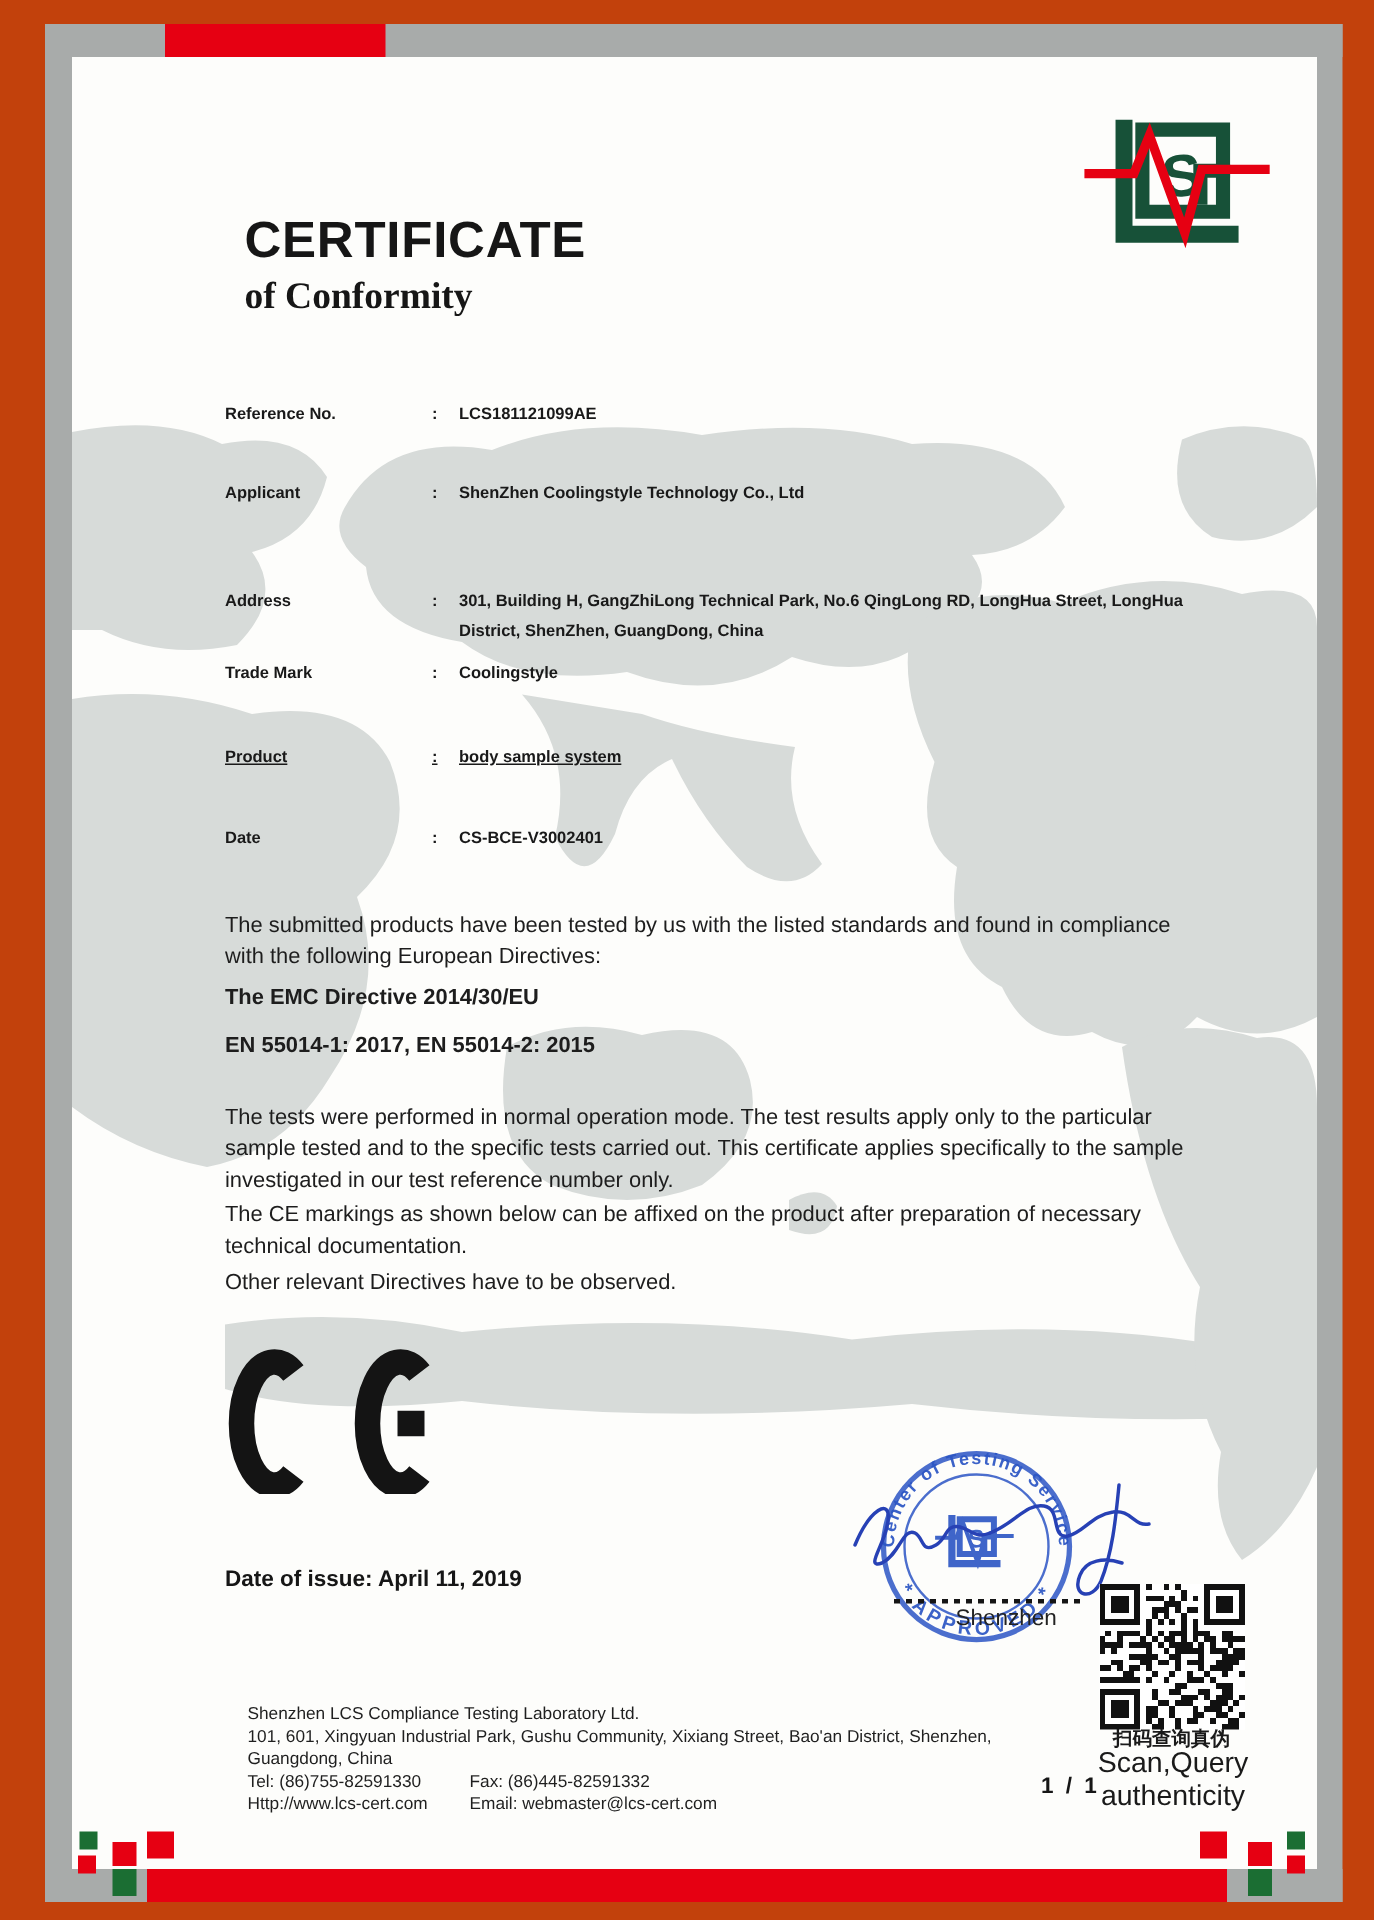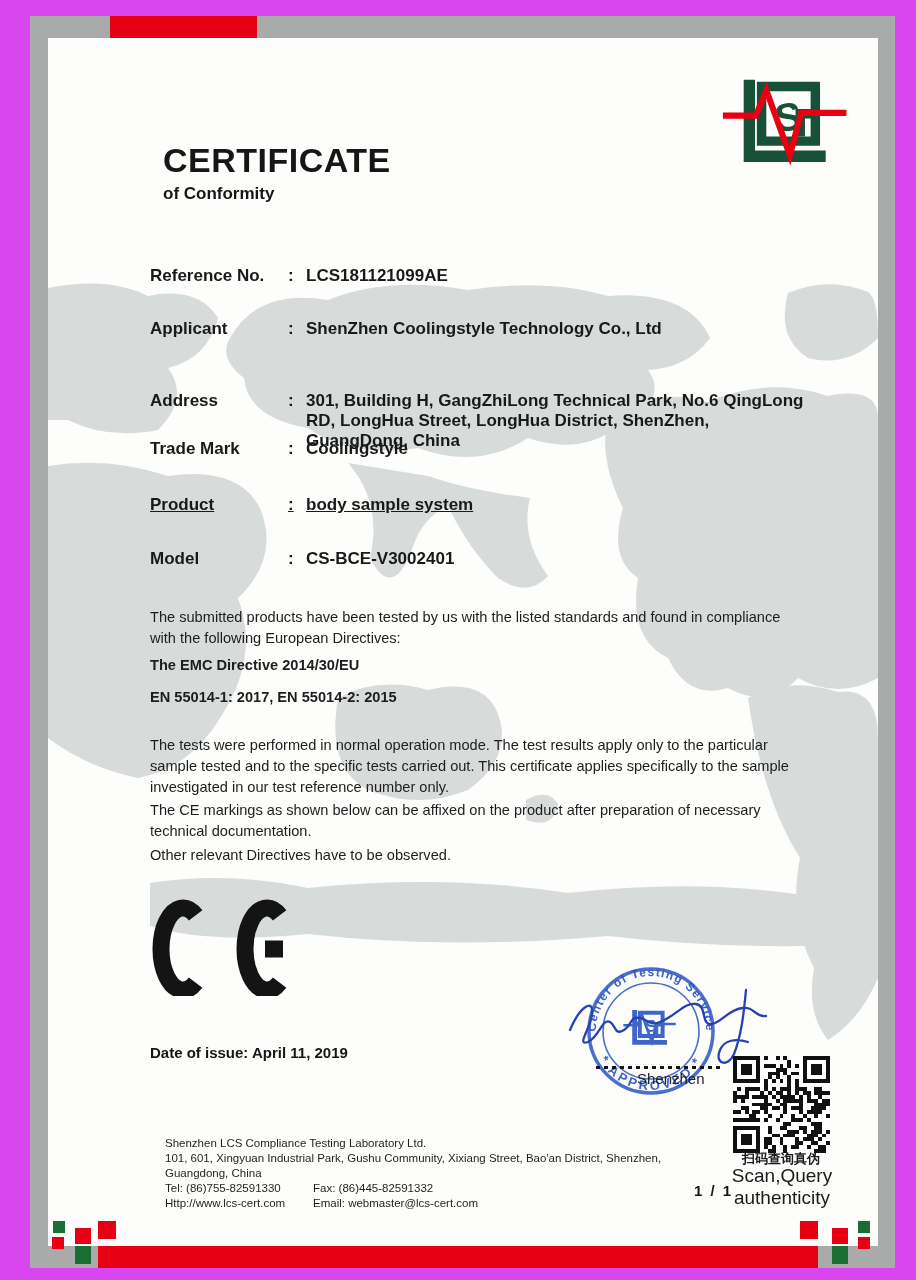--- a/index.html
+++ b/index.html
@@ -1,34 +1,34 @@
 <!DOCTYPE html>
 <html><head>
 <meta charset="utf-8">
 <style>
   html,body{margin:0;padding:0;background:#f4f3ef;}
-  .page{position:relative;width:916px;height:1280px;background:#d946ef;overflow:hidden;
+  .page{position:relative;width:916px;height:1280px;background:#c2410c;overflow:hidden;
         font-family:"Liberation Sans","DejaVu Sans",sans-serif;color:#111;}
   .abs{position:absolute;}
 
   
   .frame{background:#a8abaa;}
   .paper{left:48px;top:38px;width:830px;height:1208px;background:#fdfdfb;overflow:hidden;}
   .map-svg{position:absolute;left:0;top:0;}
 
   
   .sq-red{background:#e60012;}
   .sq-green{background:#1b6e33;}
 
   
   .t1{font-size:34px;font-weight:700;letter-spacing:.5px;color:#161616;}
-  .t2{font-size:17px;font-weight:700;color:#161616;}
+  .t2{font-size:25px;font-weight:700;color:#161616;font-family:Liberation Serif, serif;}
 
   
-  .frow{display:grid;grid-template-columns:138px 18px 520px;font-size:17px;font-weight:700;
+  .frow{display:grid;grid-template-columns:138px 18px 520px;font-size:11px;font-weight:700;
         line-height:20px;color:#191919;}
   .frow .lbl{white-space:nowrap;}
 
   .para{font-size:14.6px;line-height:21px;color:#1d1d1d;width:658px;}
   .bold{font-weight:700;}
 
   .date-line{font-size:15px;font-weight:700;color:#161616;}
 
   .dotline{height:3px;background:repeating-linear-gradient(90deg,#151515 0 4px,transparent 4px 8px);}
   .manager{font-size:15px;color:#222;}
@@ -122,21 +122,21 @@
     <span class="lbl">Trade Mark</span>
     <span>:</span>
     <span>Coolingstyle</span>
   </div>
   <div class="abs frow" style="left:150px;top:495px;text-decoration:underline;">
     <span class="lbl">Product</span>
     <span>:</span>
     <span>body sample system</span>
   </div>
   <div class="abs frow" style="left:150px;top:549px;">
-    <span class="lbl">Model</span>
+    <span class="lbl">Date</span>
     <span>:</span>
     <span>CS-BCE-V3002401</span>
   </div>
 
   <div class="abs para" style="left:150px;top:607px;">The submitted products have been tested by us with the listed standards and found in compliance with the following European Directives:</div>
   <div class="abs para bold" style="left:150px;top:655px;">The EMC Directive 2014/30/EU</div>
   <div class="abs para bold" style="left:150px;top:687px;">EN 55014-1: 2017, EN 55014-2: 2015</div>
   <div class="abs para" style="left:150px;top:735px;">The tests were performed in normal operation mode. The test results apply only to the particular sample tested and to the specific tests carried out. This certificate applies specifically to the sample investigated in our test reference number only.</div>
   <div class="abs para" style="left:150px;top:800px;">The CE markings as shown below can be affixed on the product after preparation of necessary technical documentation.</div>
   <div class="abs para" style="left:150px;top:845px;">Other relevant Directives have to be observed.</div>

